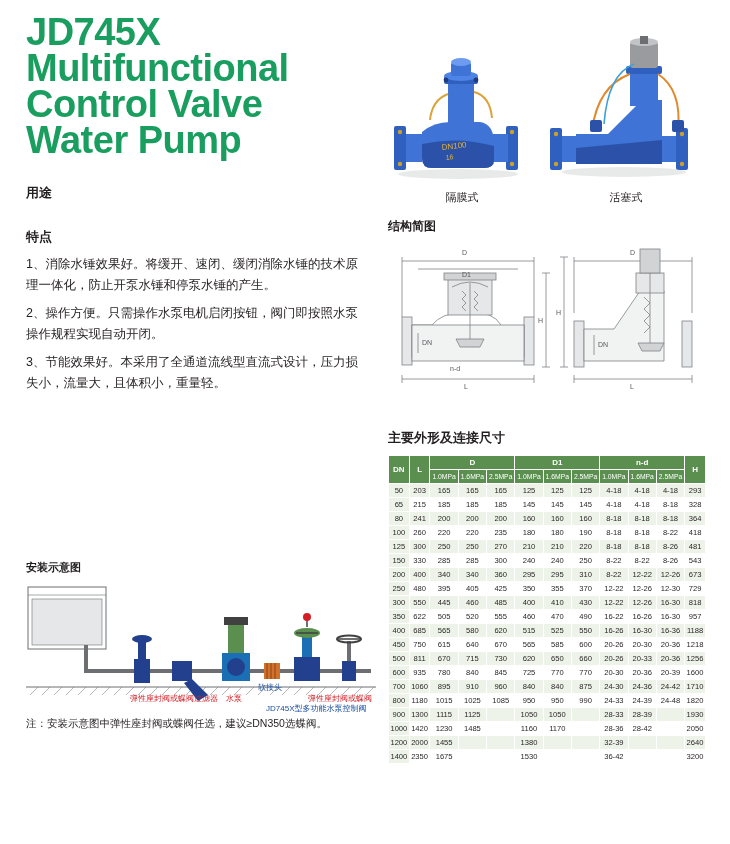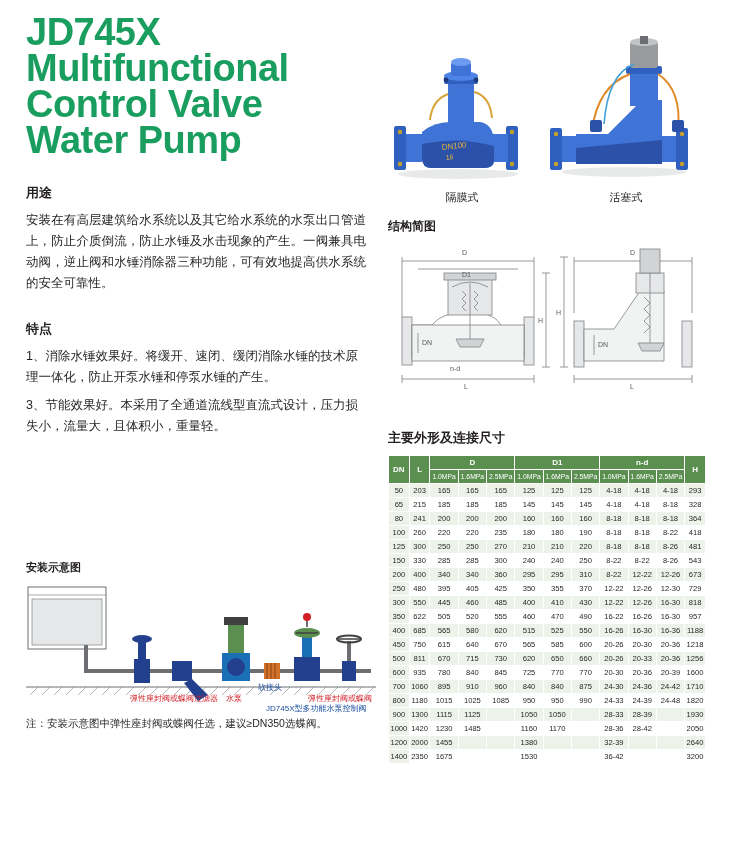--- a/index.html
+++ b/index.html
@@ -85,25 +85,25 @@
 
   <div class="left-col">
     <div class="en-title">
       <span>JD745X</span>
       <span>Multifunctional</span>
       <span>Control Valve</span>
       <span>Water Pump</span>
     </div>
 
     <div class="sec-head">用途</div>
-    <div class="body-text">安装在有高层建筑给水系统以及其它给水系统的水泵出口管道上，防止介质倒流，防止水锤及水击现象的产生。一阀兼具电动阀，逆止阀和水锤消除器三种功能，可有效地提高供水系统的安全可靠性。</div>
 
     <div class="sec-head">特点</div>
     <ul class="feature-list">
       <li>1、消除水锤效果好。将缓开、速闭、缓闭消除水锤的技术原理一体化，防止开泵水锤和停泵水锤的产生。</li>
+      <li>2、操作方便。只需操作水泵电机启闭按钮，阀门即按照水泵操作规程实现自动开闭。</li>
       <li>3、节能效果好。本采用了全通道流线型直流式设计，压力损失小，流量大，且体积小，重量轻。</li>
     </ul>
   </div>
 
   <div class="install-wrap">
     <div class="install-head">安装示意图</div>
     <div class="install-fig">
       <svg width="350" height="125" viewBox="0 0 350 125">
 
         <rect x="2" y="4" width="78" height="62" fill="none" stroke="#6d6e71" stroke-width="1"></rect>

